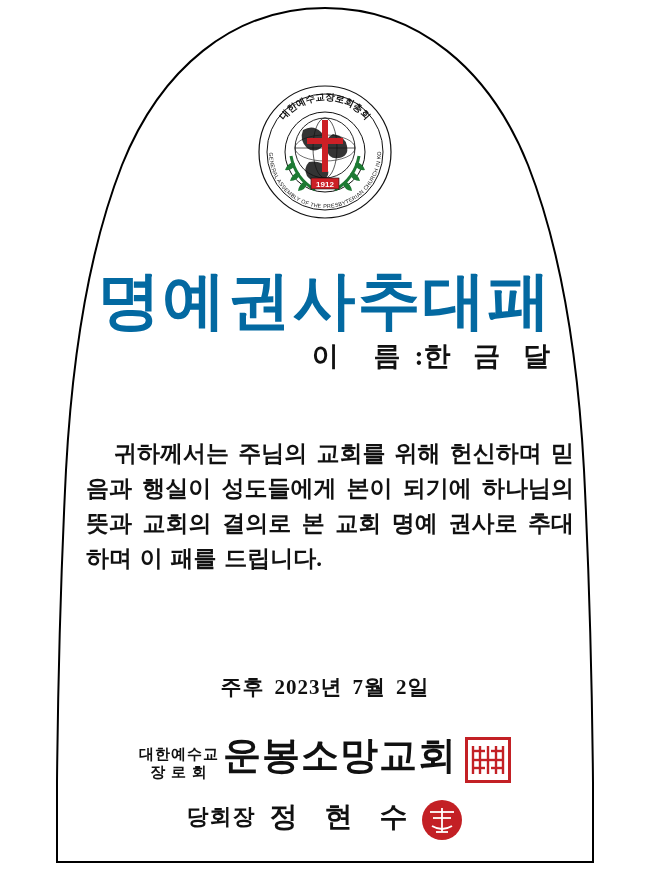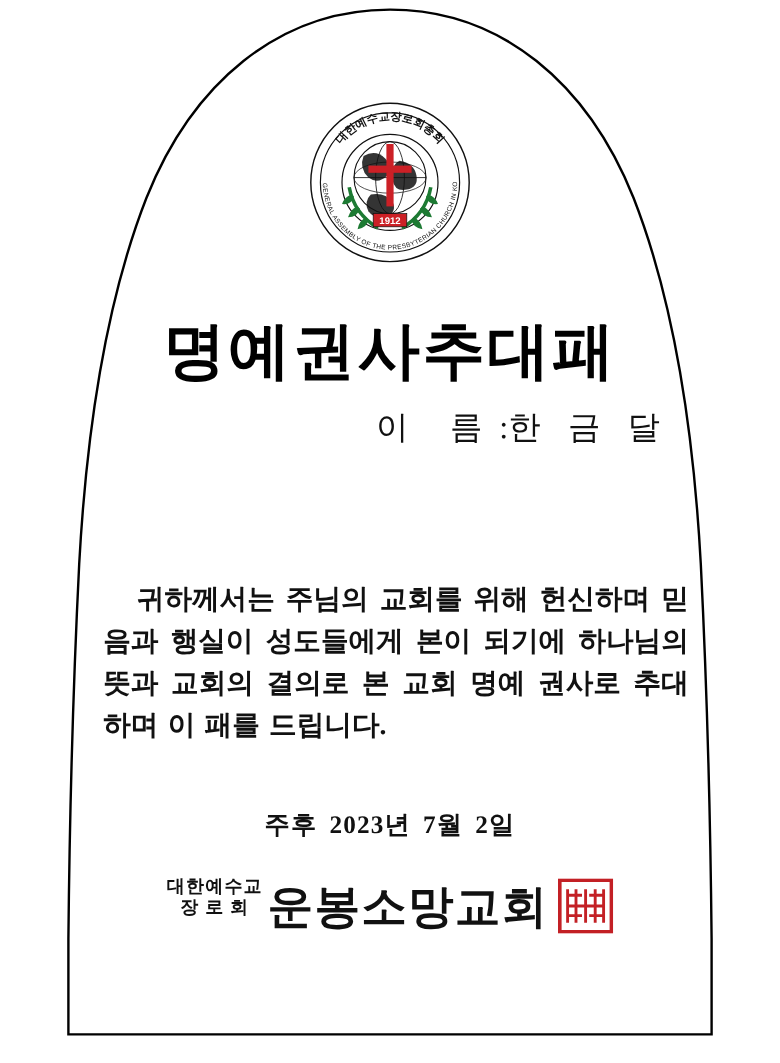--- a/index.html
+++ b/index.html
@@ -45,32 +45,32 @@
 
   
   .title {
     position: absolute;
     left: 0;
     right: 0;
     top: 258px;
     text-align: center;
     font-family: "Liberation Serif", serif;
     font-weight: bold;
-    font-size: 52px;
+    font-size: 63px;
     letter-spacing: 2px;
-    color: #000000;
+    color: #0369a1;
   }
 
   
   .name-row {
     position: absolute;
     right: 92px;
     top: 338px;
     font-size: 27px;
-    font-weight: normal;
+    font-weight: bold;
     letter-spacing: 1px;
     white-space: nowrap;
   }
   .name-row .label {
     letter-spacing: 14px;
   }
   .name-row .colon {
     letter-spacing: 0;
   }
   .name-row .value {
@@ -91,21 +91,20 @@
     position: absolute;
     left: 86px;
     right: 76px;
     top: 436px;
     font-size: 23px;
     font-weight: bold;
     line-height: 35px;
     text-align: justify;
     text-indent: 28px;
     word-spacing: 2px;
-    margin-top: 46px;
   }
 
   
   .quote {
     position: absolute;
     left: 130px;
     right: 110px;
     top: 593px;
     font-size: 19px;
     font-weight: bold;
@@ -129,21 +128,21 @@
   }
   .date-line .sp { display: inline-block; width: 10px; }
 
   
   .church-line {
     position: absolute;
     left: 0;
     right: 0;
     top: 730px;
     display: flex;
-    align-items: flex-start;
+    align-items: flex-end;
     justify-content: center;
   }
   .church-prefix {
     font-size: 15px;
     font-weight: bold;
     line-height: 18px;
     text-align: center;
     margin-right: 4px;
     letter-spacing: 1px;
   }
@@ -281,14 +280,28 @@
         <line x1="38" y1="9" x2="38" y2="37"></line>
         <line x1="8" y1="14" x2="20" y2="14"></line>
         <line x1="26" y1="14" x2="38" y2="14"></line>
         <line x1="8" y1="23" x2="38" y2="23"></line>
         <line x1="8" y1="31" x2="20" y2="31"></line>
         <line x1="26" y1="31" x2="38" y2="31"></line>
       </g>
     </svg>
   </div>
 
+  <div class="pastor-line">
+    <span class="pastor-title">당회장</span>
+    <span class="pastor-name">정 현 수</span>
+    <svg class="seal-round" viewBox="0 0 44 44" xmlns="http://www.w3.org/2000/svg">
+      <circle cx="22" cy="22" r="20" fill="#c32025"></circle>
+      <g stroke="#ffffff" stroke-width="1.8" fill="none">
+        <path d="M10 14 h24"></path>
+        <path d="M13 20 h18"></path>
+        <path d="M22 10 v24"></path>
+        <path d="M12 28 q10 6 20 0"></path>
+        <path d="M16 34 h12"></path>
+      </g>
+    </svg>
+  </div>
 
 </div>
 
 </body></html>

